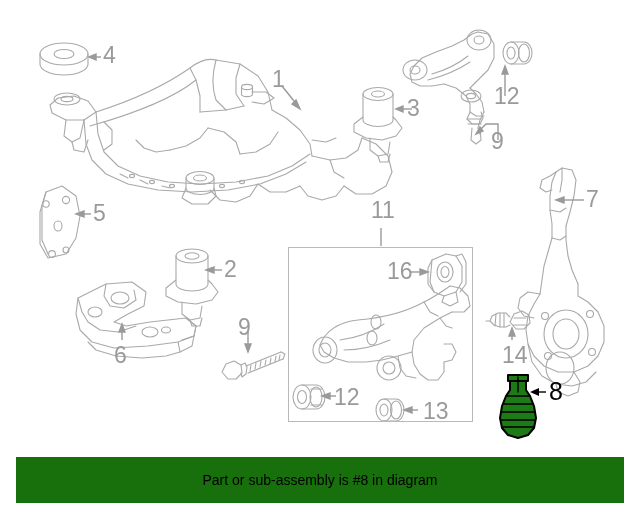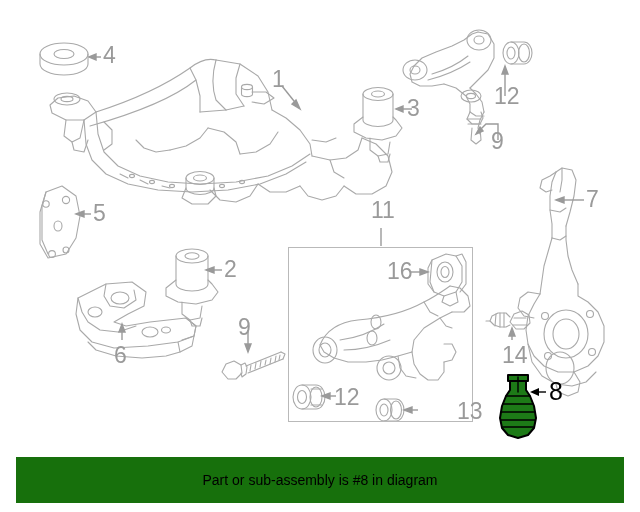--- a/index.html
+++ b/index.html
@@ -351,20 +351,20 @@
   <span class="callout-num" style="left:491px;  top:130px;">9</span>
   <span class="callout-num" style="left:586px;  top:188px;">7</span>
   <span class="callout-num" style="left:93px;   top:202px;">5</span>
   <span class="callout-num" style="left:224px;  top:258px;">2</span>
   <span class="callout-num" style="left:371px;  top:199px;">11</span>
   <span class="callout-num" style="left:387px;  top:260px;">16</span>
   <span class="callout-num" style="left:114px;  top:344px;">6</span>
   <span class="callout-num" style="left:238px;  top:316px;">9</span>
   <span class="callout-num" style="left:502px;  top:344px;">14</span>
   <span class="callout-num" style="left:334px;  top:386px;text-align:center;">12</span>
-  <span class="callout-num" style="left:423px;  top:400px;margin-left:34px;">13</span>
+  <span class="callout-num" style="left:423px;  top:400px;">13</span>
   <span class="callout-num" style="left:549px;  top:380px; color:#000000; font-size:25px;">8</span>
 
   <div id="notice-banner">
     <div>Part or sub-assembly is #8 in diagram</div>
   </div>
 
 </div>
 
 </body></html>

